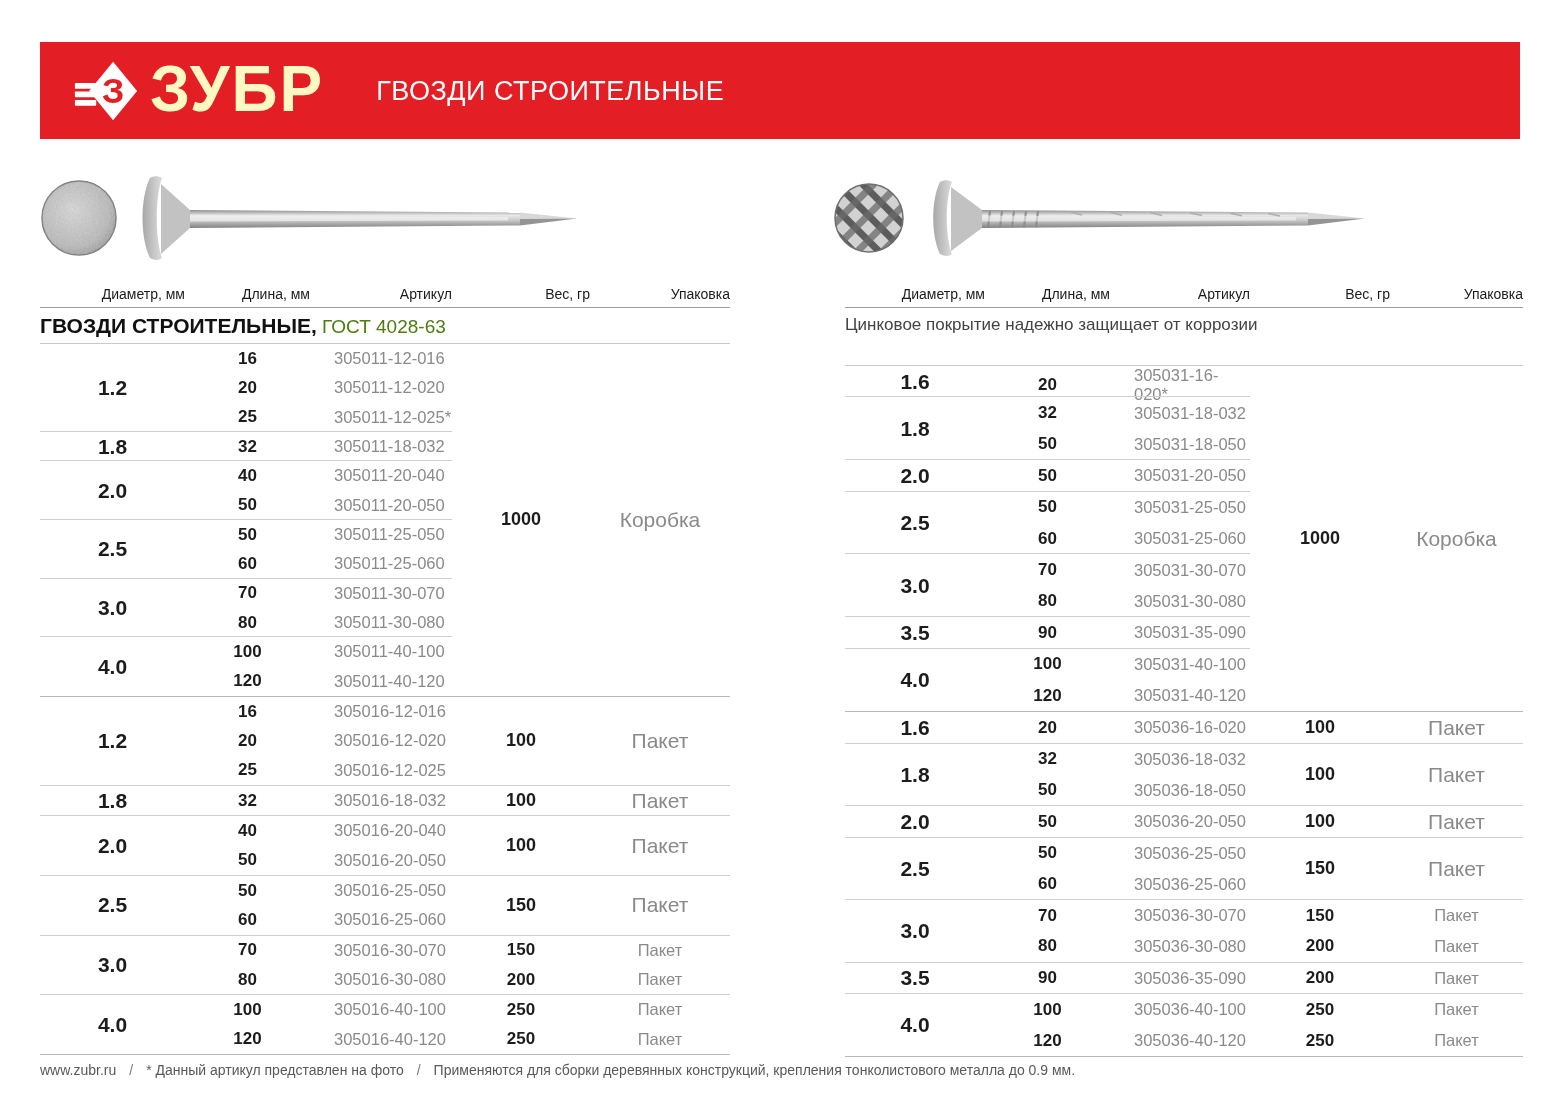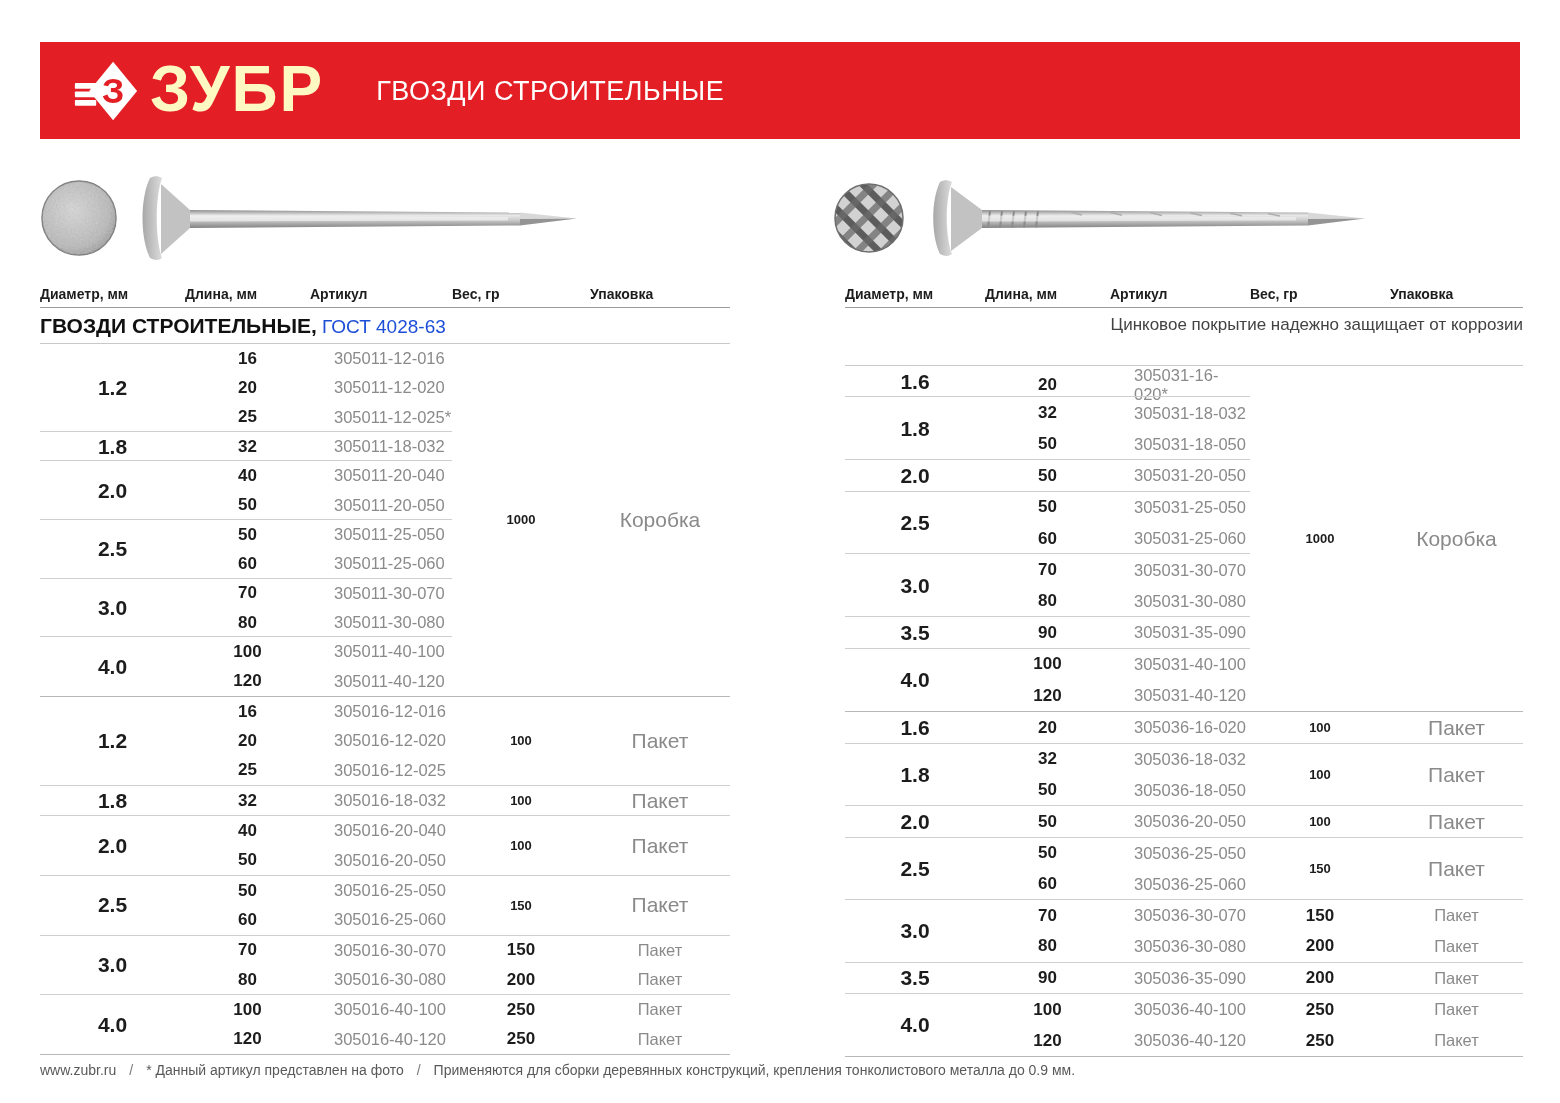--- a/index.html
+++ b/index.html
@@ -16,51 +16,51 @@
   .nail{position:absolute;width:545px;height:92px;top:172px;}
   .nail.left{left:40px;}
   .nail.right{left:830px;}
 
   
   .tbl{position:absolute;top:280px;--c1:145px;--c2:125px;--c3:142px;--c4:138px;--c5:140px;}
   #tbl0{left:40px;width:690px;}
   #tbl1{left:845px;width:678px;--c1:140px;--c2:125px;--c3:140px;--c4:140px;--c5:133px;}
 
   .cols{display:grid;grid-template-columns:var(--c1) var(--c2) var(--c3) var(--c4) var(--c5);height:27px;align-items:center;border-bottom:1px solid #9c9c9c;}
-  .colh{text-align:left;font-size:14px;color:#1c1c1c;font-weight:bold;}
+  .colh{text-align:right;font-size:14px;color:#1c1c1c;}
 
   .title-row{border-bottom:1px solid #c9c9c9;}
   #tbl0 .title-row{height:35px;}
   #tbl0 .t1{line-height:35px;}
   #tbl1 .title-row{height:58px;padding-top:5px;box-sizing:border-box;}
   #tbl1 .t1{line-height:27px;}
-  #tbl1 .t2{line-height:24px;text-align:right;}
+  #tbl1 .t2{line-height:24px;}
   .tb{font-weight:bold;font-size:21px;color:#111;}
-  .tn{font-size:19px;color:#1d4ed8;}
+  .tn{font-size:19px;color:#4d7c0f;}
   .t2{font-size:17px;color:#434343;}
 
   .sec{border-bottom:1px solid #b8b8b8;}
   .rows{position:relative;}
   .group{position:relative;border-bottom:1px solid #cfcfcf;}
   .group.last{border-bottom:none;}
   .group.partial{border-bottom:none;}
   .group.partial::after{content:"";position:absolute;left:0;bottom:0;height:1px;width:calc(var(--c1) + var(--c2) + var(--c3));background:#cfcfcf;}
 
   .row{display:grid;grid-template-columns:var(--c1) var(--c2) var(--c3) var(--c4) var(--c5);}
   #tbl0 .row{height:29.33px;}
   #tbl1 .s0 .row{height:31.4px;}
   #tbl1 .s1 .row{height:30.7px;}
 
   .c{display:flex;align-items:center;justify-content:center;}
   .c.len,.c.wt{font-weight:bold;font-size:17px;color:#1c1c1c;}
   .c.art{justify-content:flex-start;padding-left:24px;font-size:16.5px;color:#8a8a8a;}
   .c.pk{font-size:16.5px;color:#8a8a8a;}
 
   .dcell{position:absolute;left:0;top:0;bottom:0;width:var(--c1);display:flex;align-items:center;justify-content:center;font-weight:bold;font-size:21px;color:#1c1c1c;}
-  .wcell{position:absolute;top:0;bottom:0;left:calc(var(--c1) + var(--c2) + var(--c3));width:var(--c4);display:flex;align-items:center;justify-content:center;font-weight:bold;font-size:13px;color:#1c1c1c;}
+  .wcell{position:absolute;top:0;bottom:0;left:calc(var(--c1) + var(--c2) + var(--c3));width:var(--c4);display:flex;align-items:center;justify-content:center;font-weight:bold;font-size:18px;color:#1c1c1c;}
   .pcell{position:absolute;top:0;bottom:0;left:calc(var(--c1) + var(--c2) + var(--c3) + var(--c4));width:var(--c5);display:flex;align-items:center;justify-content:center;font-size:21px;color:#8a8a8a;}
 
   
   .footer{position:absolute;left:40px;top:1062px;width:1480px;font-size:14px;color:#595959;}
   .footer .sl{margin:0 13px;color:#7a7a7a;}
 </style>
 </head>
 <body>
 
 <div class="banner" id="banner" style="background: rgb(227, 30, 36);">

